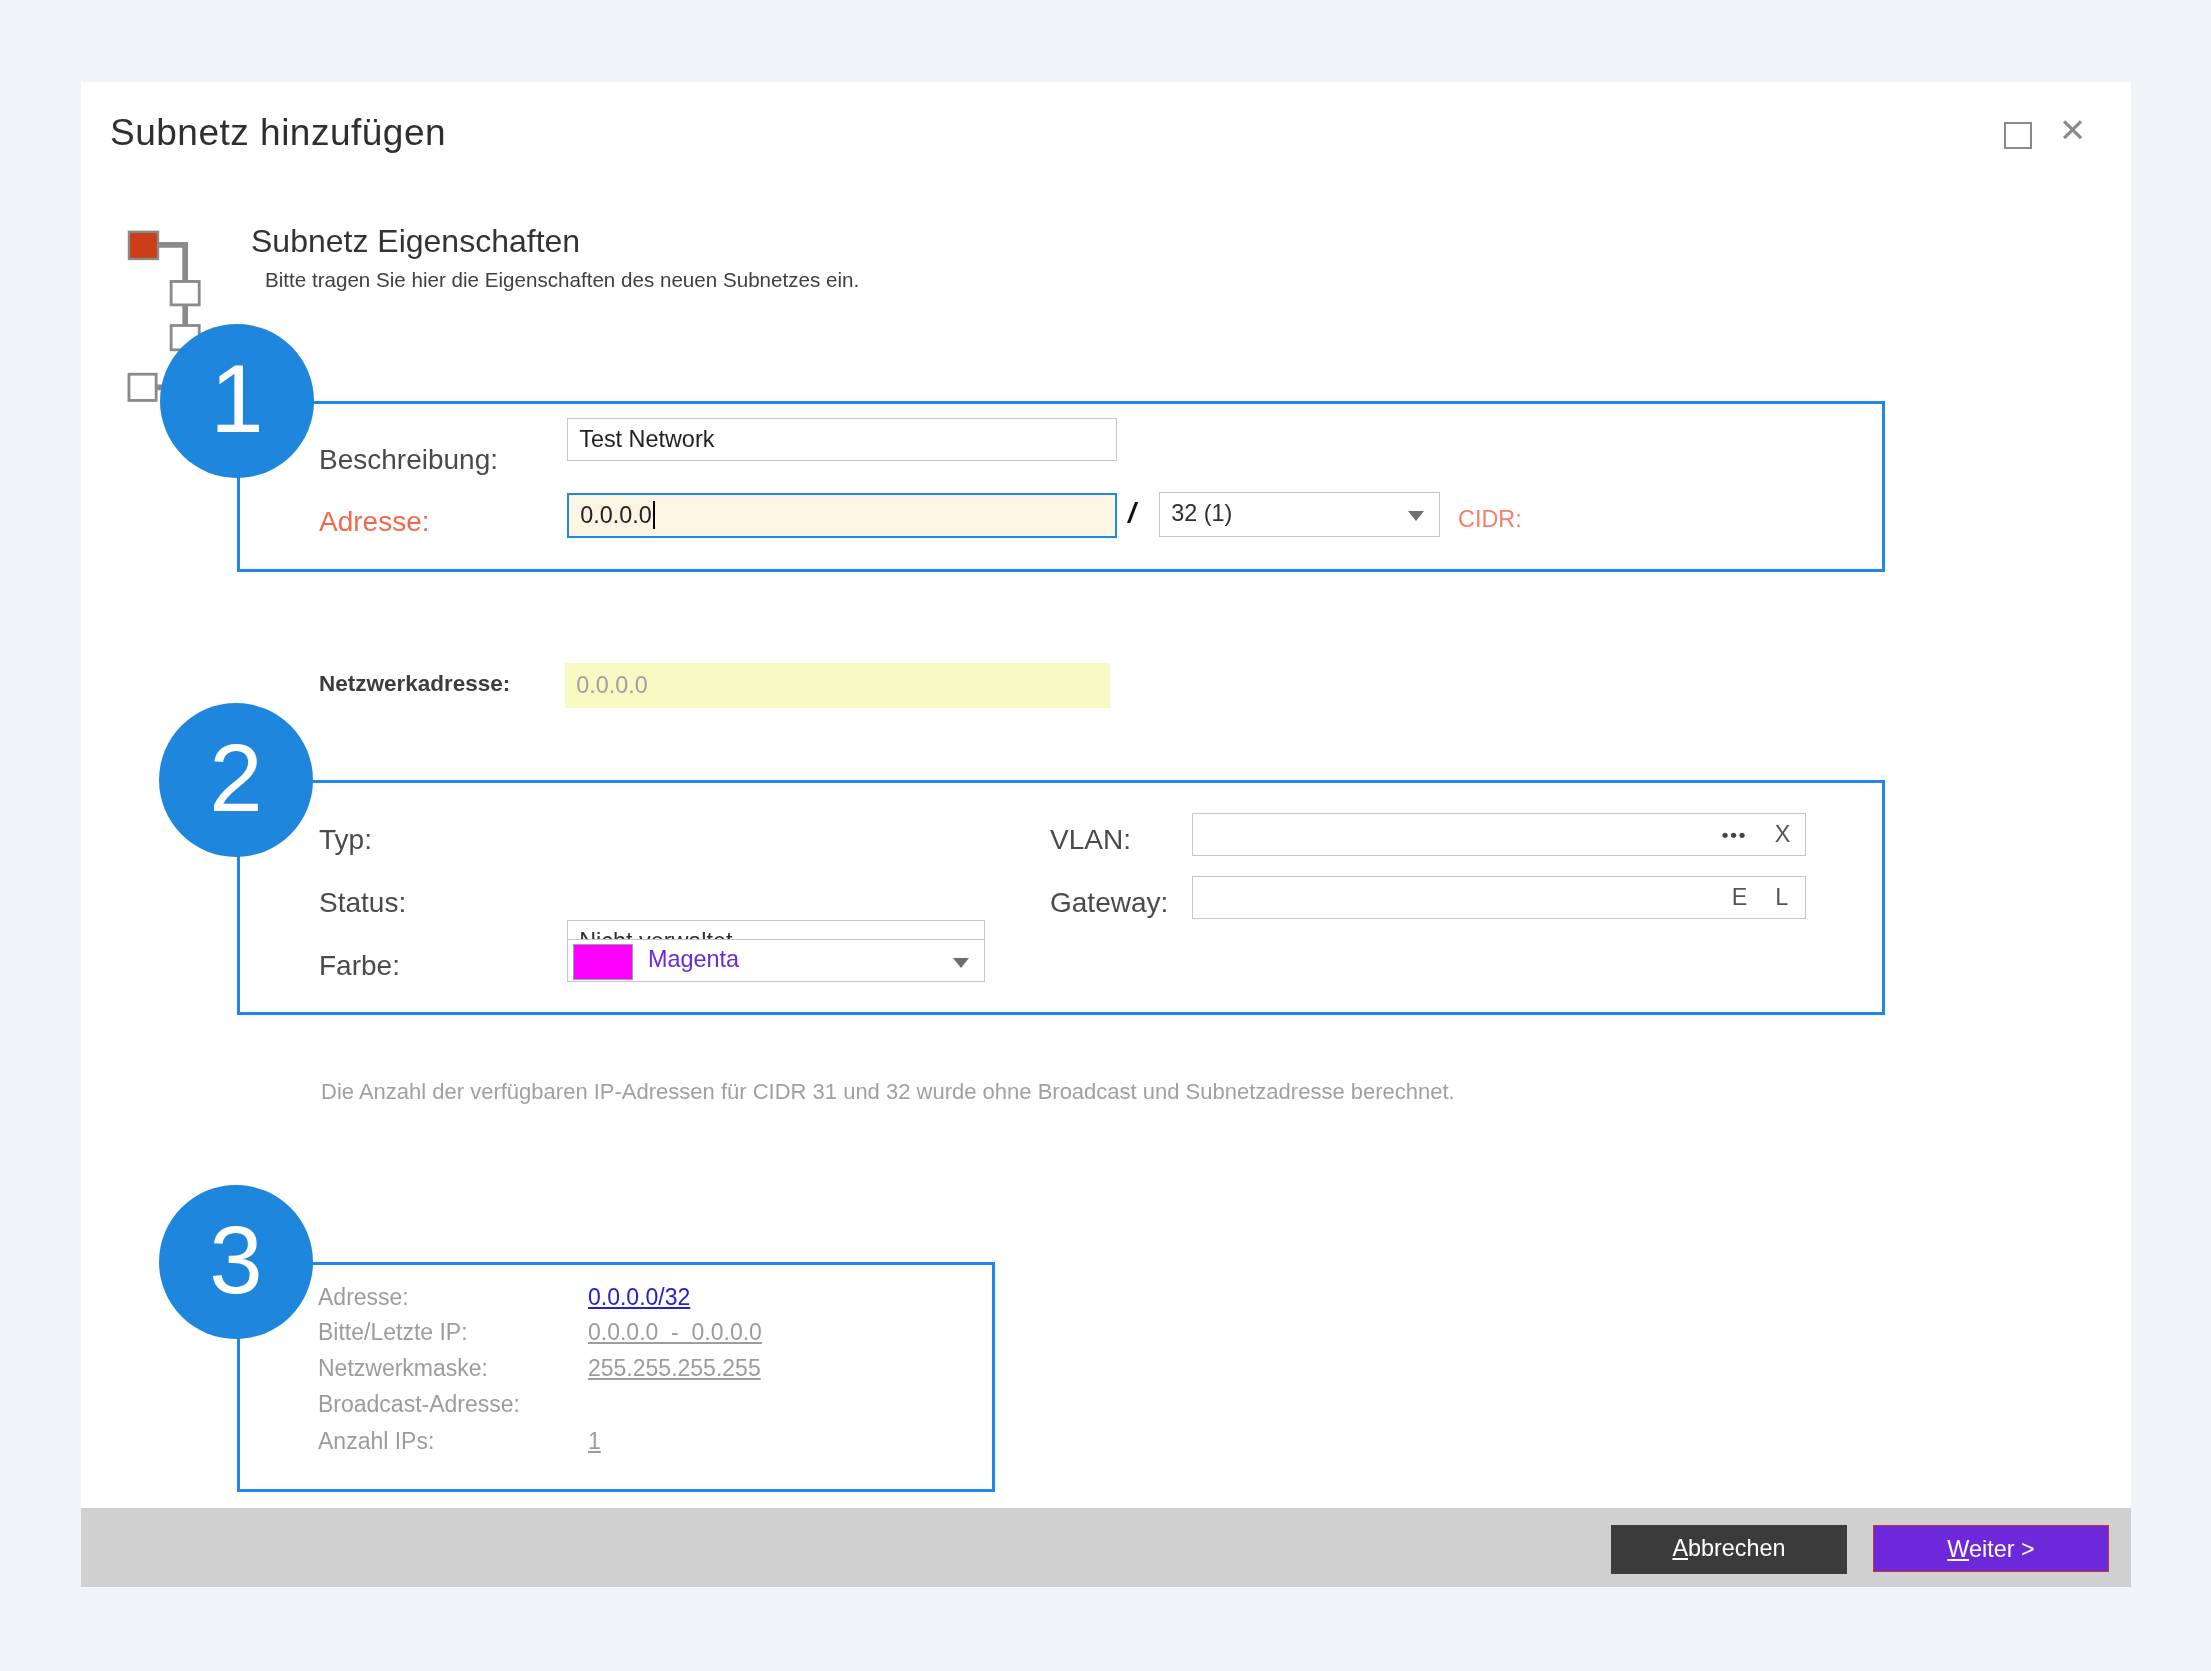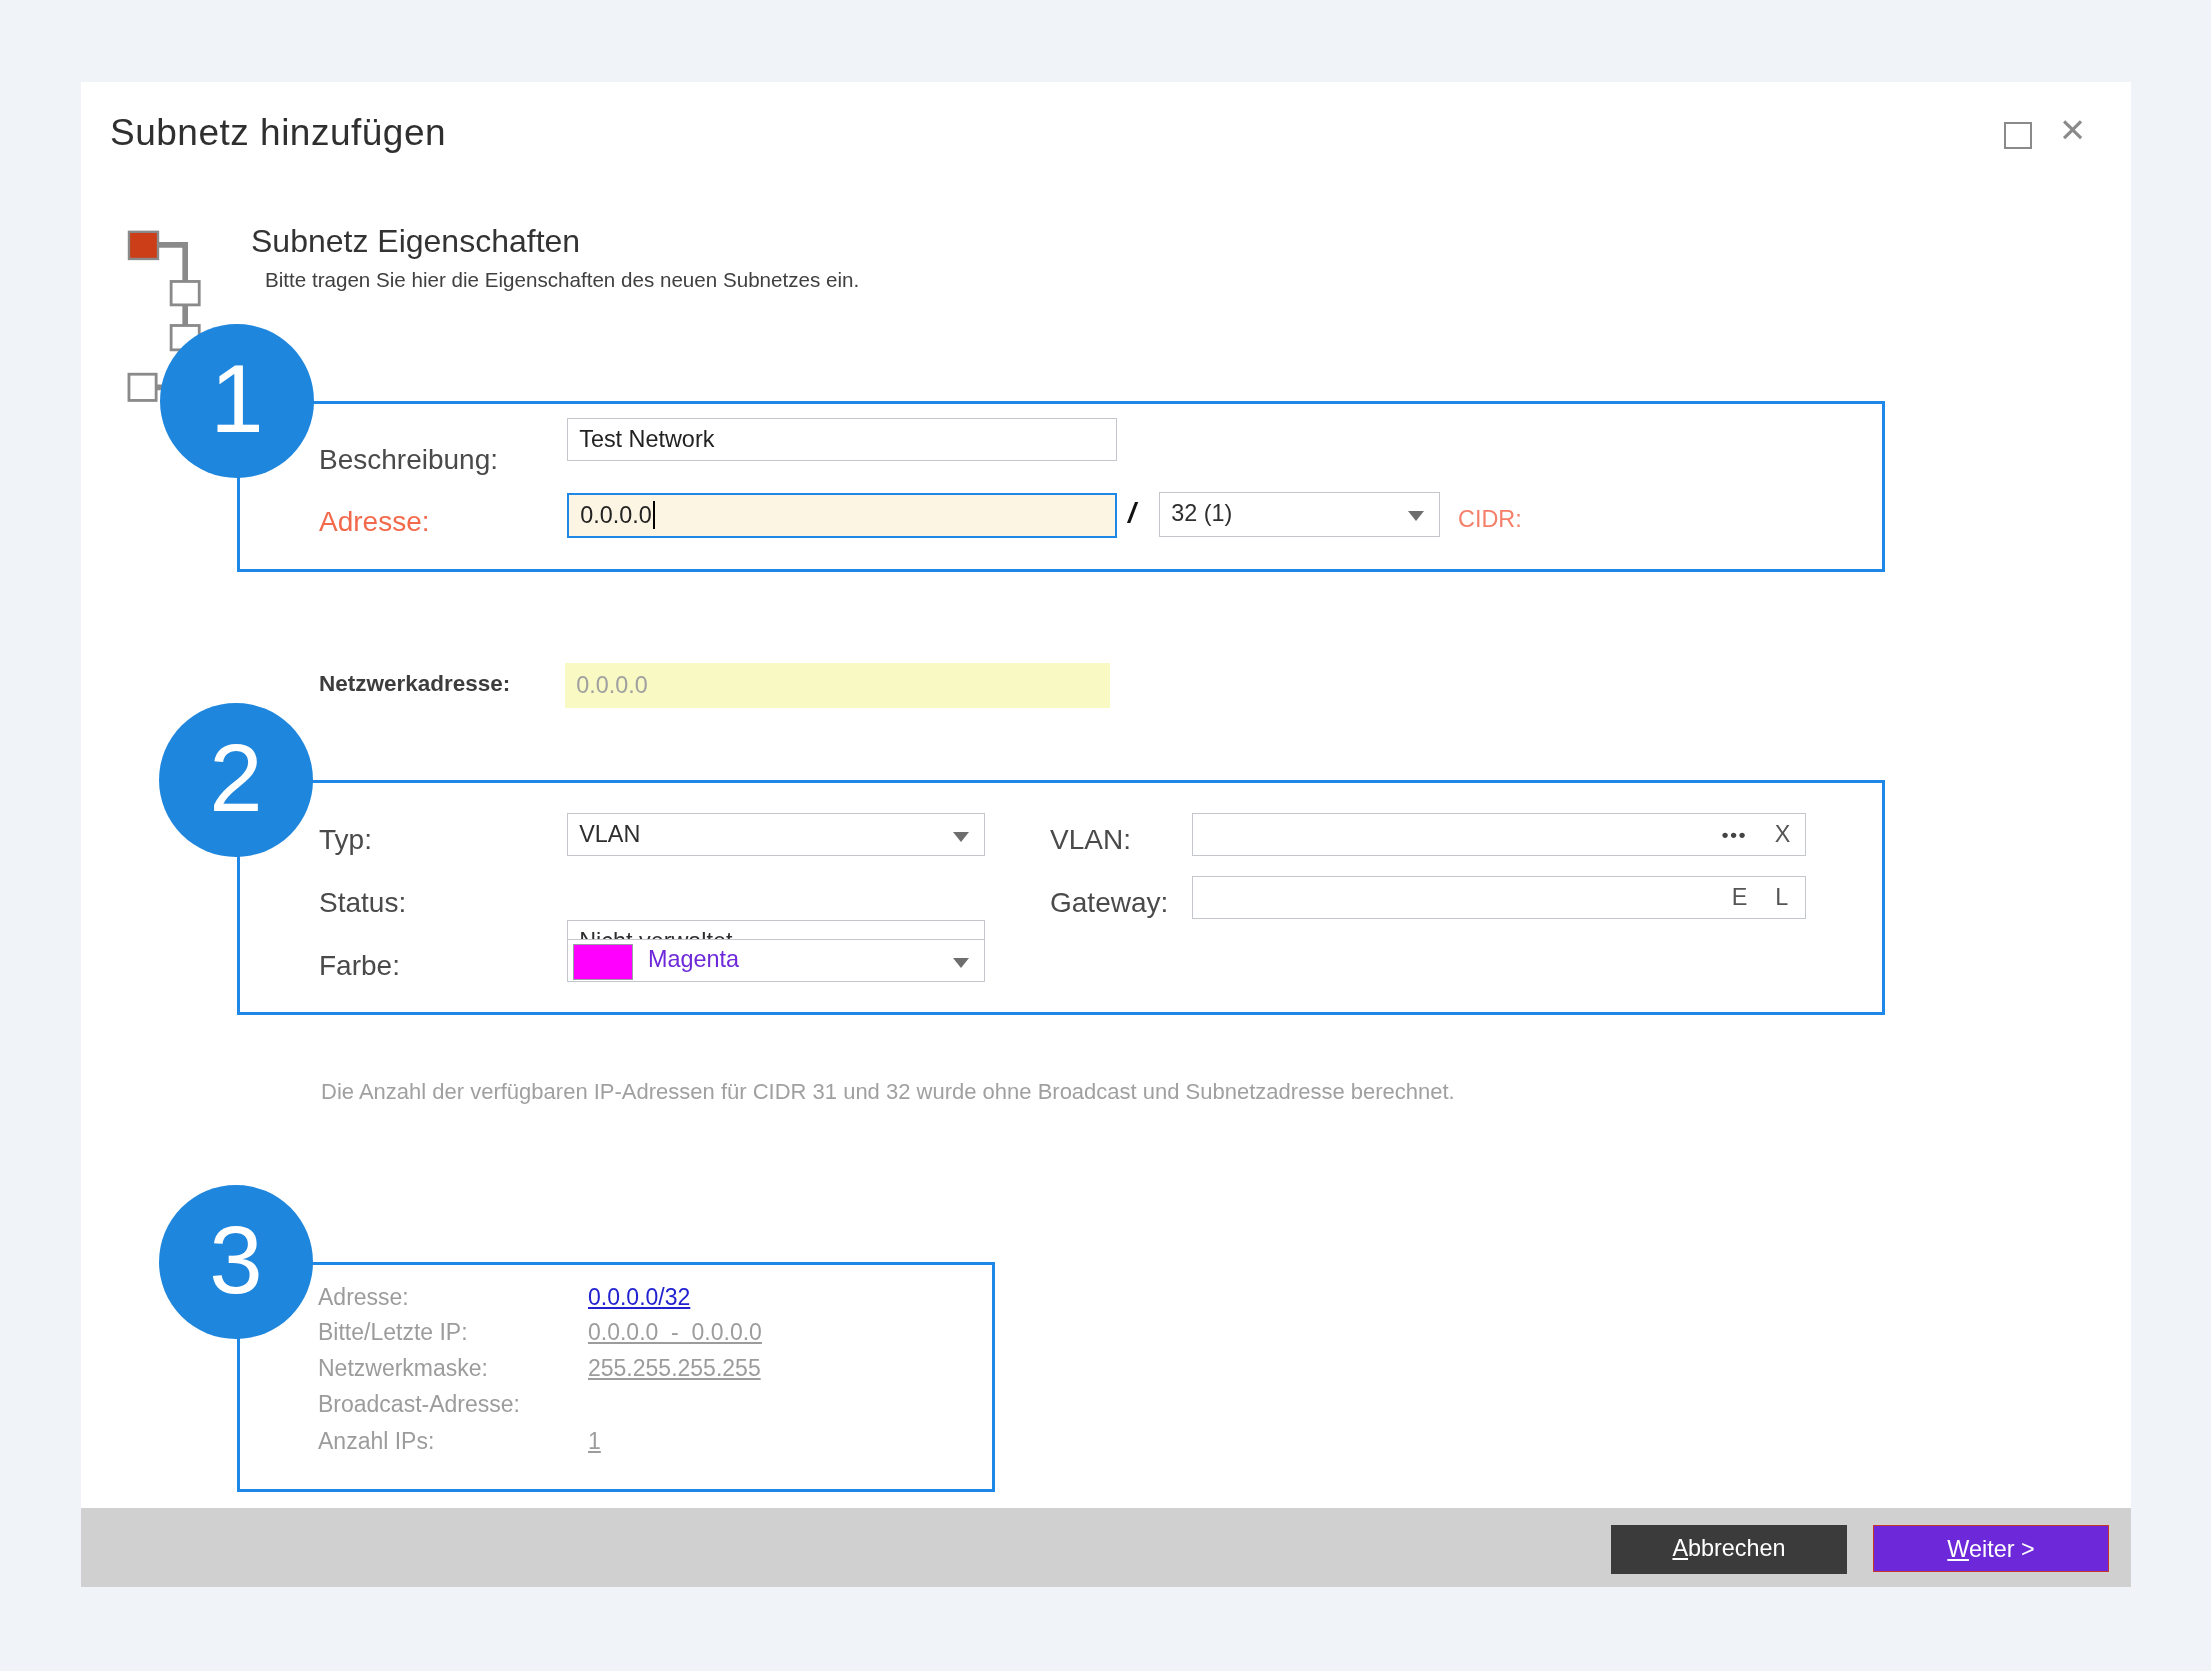--- a/index.html
+++ b/index.html
@@ -97,24 +97,20 @@
   <div id="dd-cidr" class="abs dropdown">
     <span>32 (1)</span>
     <span class="dd-arrow"></span>
   </div>
   <div id="lbl-cidr" class="abs">CIDR:</div>
 
   <div id="lbl-netz" class="abs">Netzwerkadresse:</div>
   <div id="netz-value" class="abs">0.0.0.0</div>
 
   <div class="abs flabel" style="left:319px;top:824px;">Typ:</div>
-  <div id="dd-typ" class="abs dropdown">
-    <span>VLAN</span>
-    <span class="dd-arrow"></span>
-  </div>
 
   <div class="abs flabel" style="left:319px;top:887px;">Status:</div>
   <div id="dd-status" class="abs dropdown">
     <span>Nicht verwaltet</span>
     <span class="dd-arrow"></span>
   </div>
 
   <div class="abs flabel" style="left:319px;top:950px;">Farbe:</div>
   <div id="dd-farbe" class="abs dropdown">
     <span class="dd-arrow"></span>

